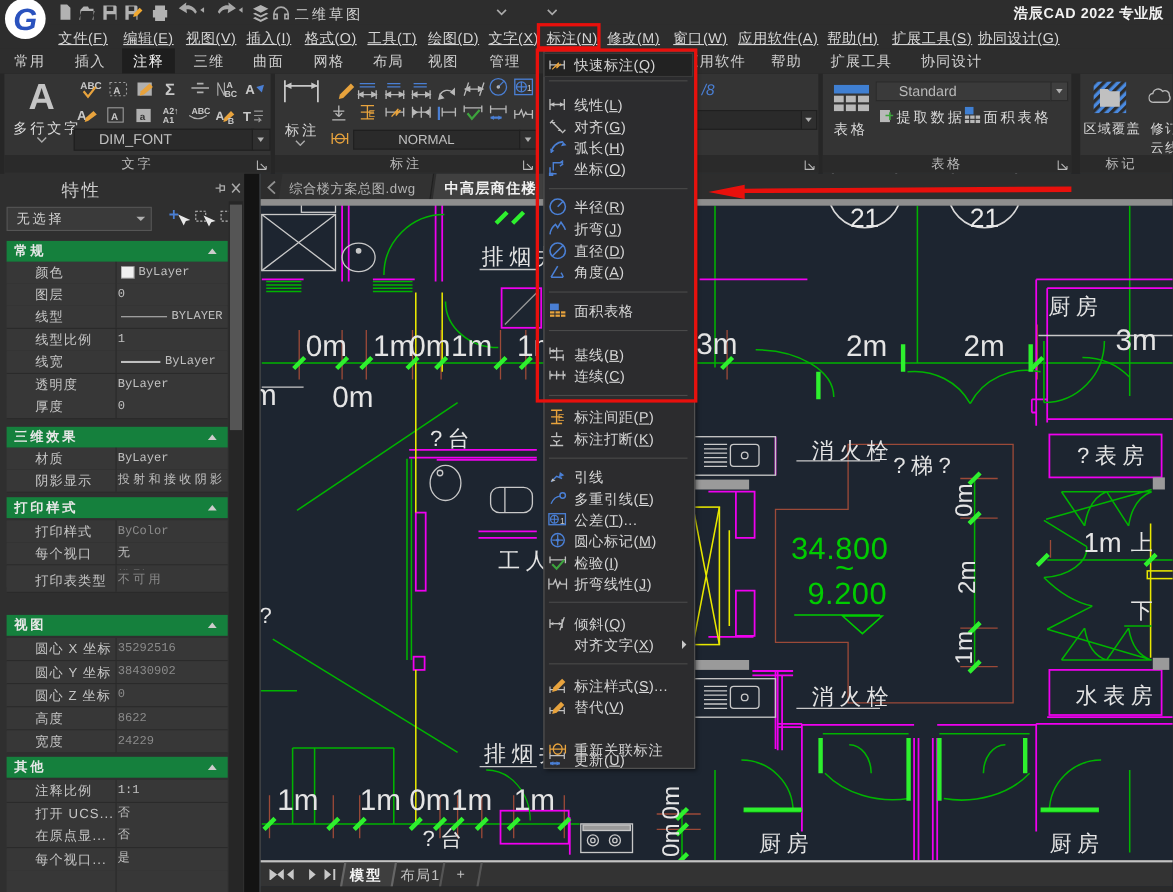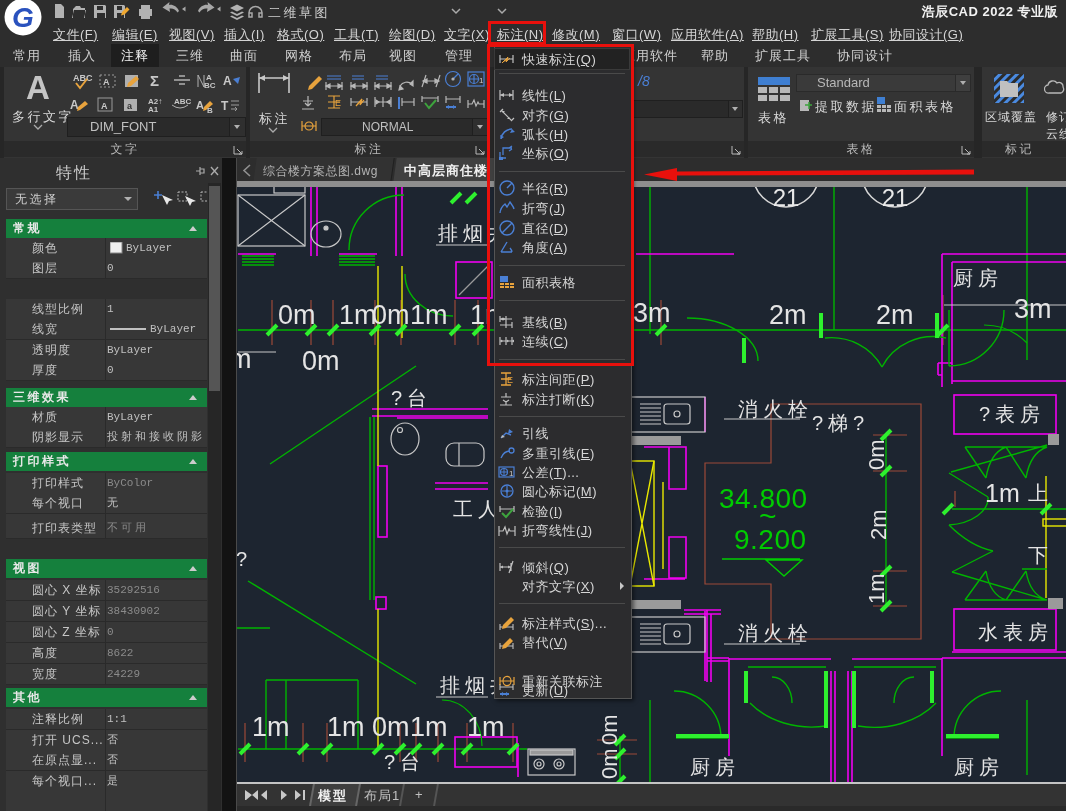--- a/index.html
+++ b/index.html
@@ -343,20 +343,28 @@
       <svg class="abs" style="left:104px;top:4px" width="13" height="12">
         <rect x="0" y="0" width="12" height="11" fill="#f0f0f0" stroke="#888"></rect>
       </svg>
       <span class="pval" style="left:120px">ByLayer</span>
     </div>
 <div class="prow" style="top:100px">
       <span class="plab">图层</span>
       <span class="vline"></span>
       <span class="pval">0</span>
     </div>
+<div class="prow" style="top:120px">
+      <span class="plab">线型</span>
+      <span class="vline"></span>
+      <svg class="abs" style="left:104px;top:9px" width="42" height="3">
+        <path d="M0,1 h42" stroke="#c0c0c0"></path>
+      </svg>
+      <span class="pval" style="left:150px">BYLAYER</span>
+    </div>
 <div class="prow" style="top:141px">
       <span class="plab">线型比例</span>
       <span class="vline"></span>
       <span class="pval">1</span>
     </div>
 <div class="prow" style="top:161px">
       <span class="plab">线宽</span>
       <span class="vline"></span>
       <svg class="abs" style="left:104px;top:9px" width="36" height="3">
         <path d="M0,1 h36" stroke="#c0c0c0" stroke-width="2"></path>

